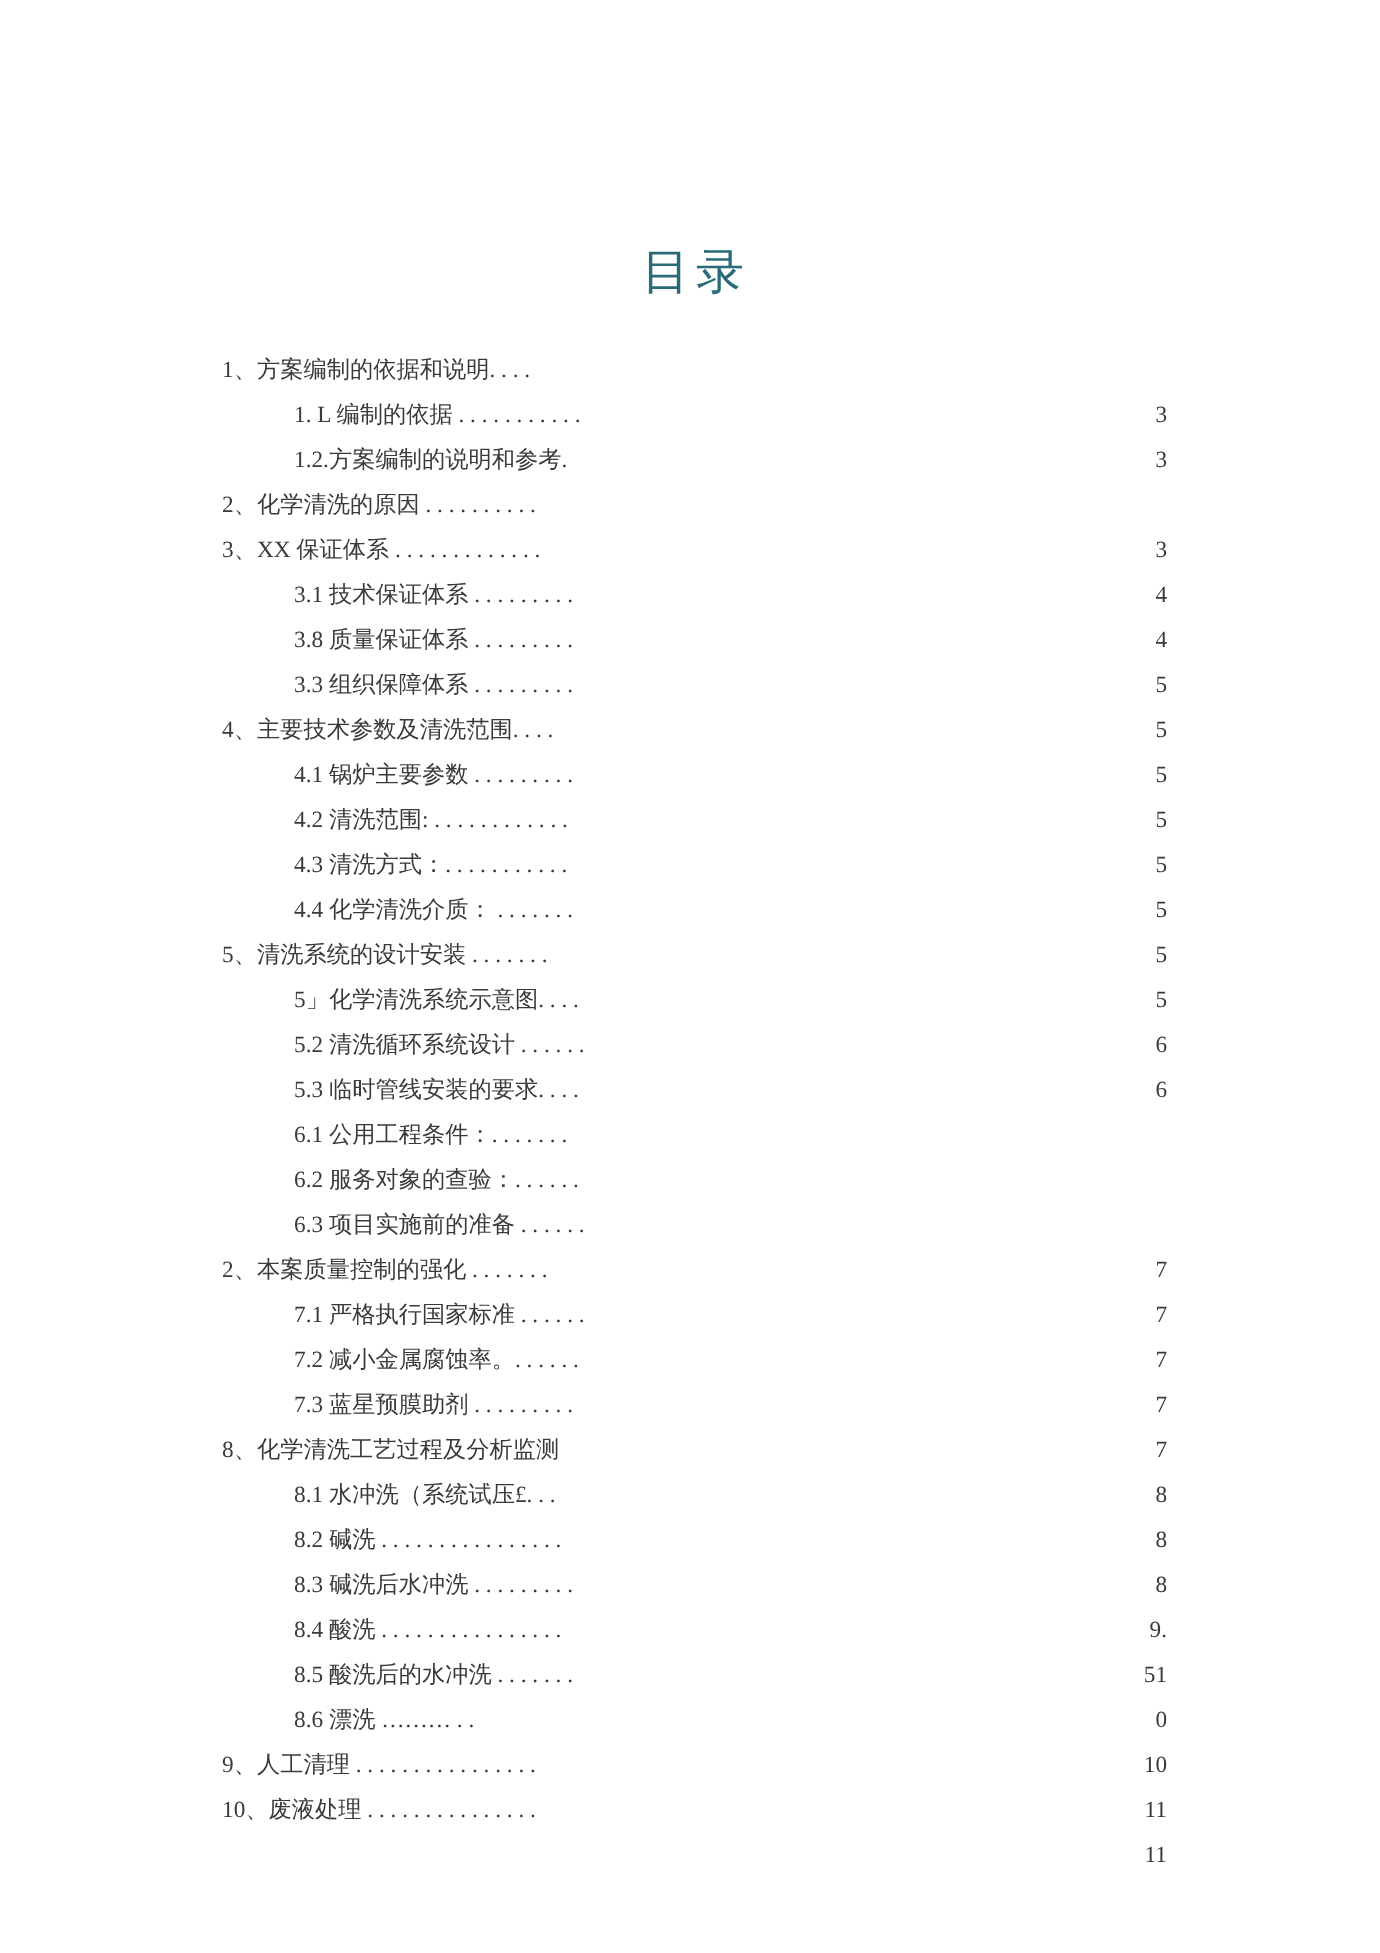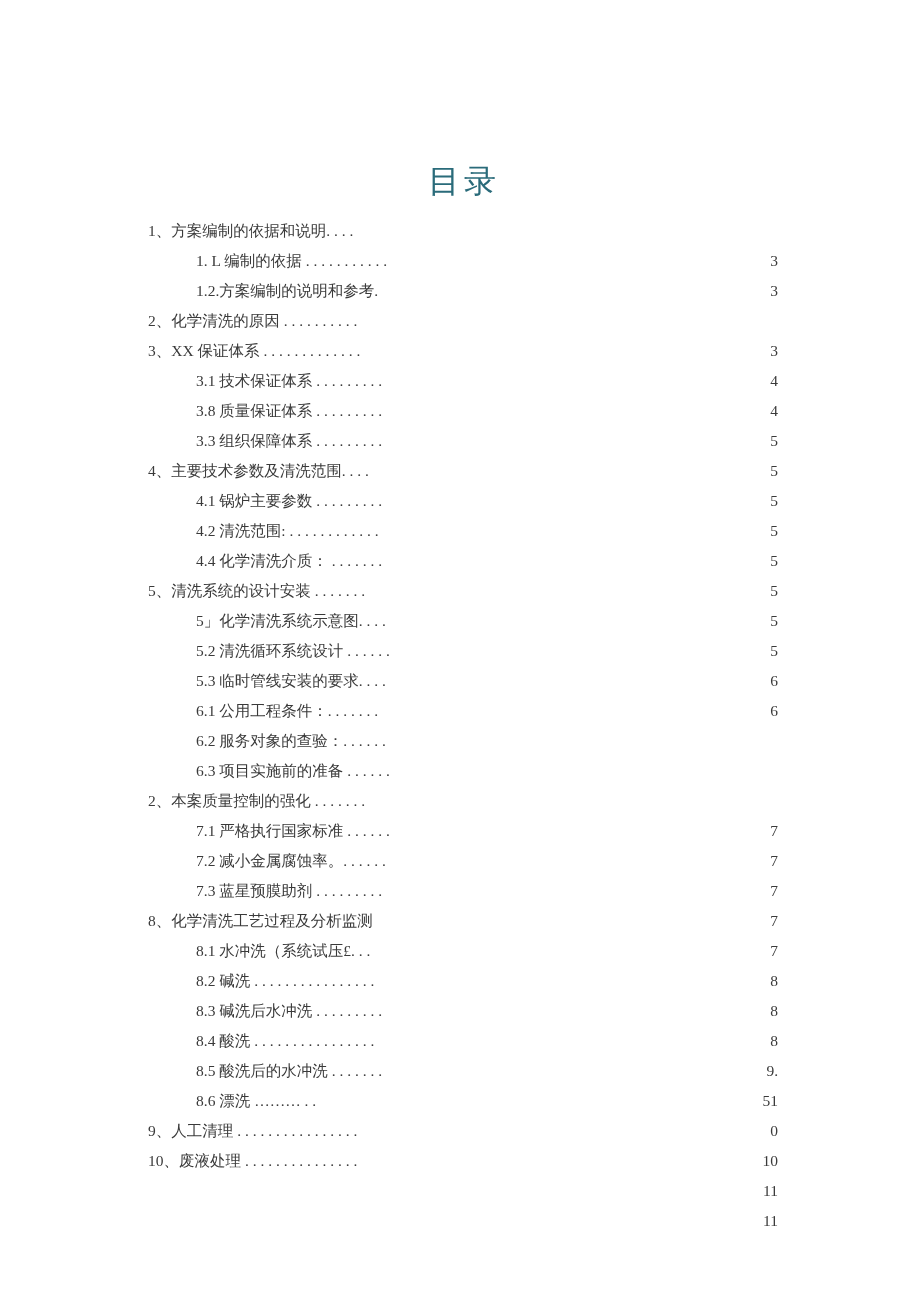--- a/index.html
+++ b/index.html
@@ -12,21 +12,21 @@
       box-sizing: border-box;
     }
     .page {
       padding: 160px 140px 60px 148px;
       position: relative;
     }
     .title {
       text-align: center;
       font-size: 32px;
       color: #2a6b7a;
-      margin-bottom: 12px;
+      margin-bottom: 28px;
       font-family: "SimSun", "宋体", serif;
       letter-spacing: 4px;
     }
     .toc-body {
       position: relative;
       display: flex;
       gap: 32px;
     }
     .entries {
       flex: 0 0 310px;
@@ -66,20 +66,21 @@
         <div class="entry sub">1. L 编制的依据 . . . . . . . . . . .</div>
         <div class="entry sub">1.2.方案编制的说明和参考.</div>
         <div class="entry">2、化学清洗的原因 . . . . . . . . . .</div>
         <div class="entry">3、XX 保证体系 . . . . . . . . . . . . .</div>
         <div class="entry sub">3.1 技术保证体系 . . . . . . . . .</div>
         <div class="entry sub">3.8 质量保证体系 . . . . . . . . .</div>
         <div class="entry sub">3.3 组织保障体系 . . . . . . . . .</div>
         <div class="entry">4、主要技术参数及清洗范围. . . .</div>
         <div class="entry sub">4.1 锅炉主要参数 . . . . . . . . .</div>
         <div class="entry sub">4.2 清洗范围: . . . . . . . . . . . .</div>
+        <div class="entry sub">4.3 清洗方式：. . . . . . . . . . .</div>
         <div class="entry sub">4.4 化学清洗介质： . . . . . . .</div>
         <div class="entry">5、清洗系统的设计安装 . . . . . . .</div>
         <div class="entry sub">5」化学清洗系统示意图. . . .</div>
         <div class="entry sub">5.2 清洗循环系统设计 . . . . . .</div>
         <div class="entry sub">5.3 临时管线安装的要求. . . .</div>
         <div class="entry sub">6.1 公用工程条件：. . . . . . .</div>
         <div class="entry sub">6.2 服务对象的查验：. . . . . .</div>
         <div class="entry sub">6.3 项目实施前的准备 . . . . . .</div>
         <div class="entry">2、本案质量控制的强化 . . . . . . .</div>
         <div class="entry sub">7.1 严格执行国家标准 . . . . . .</div>

